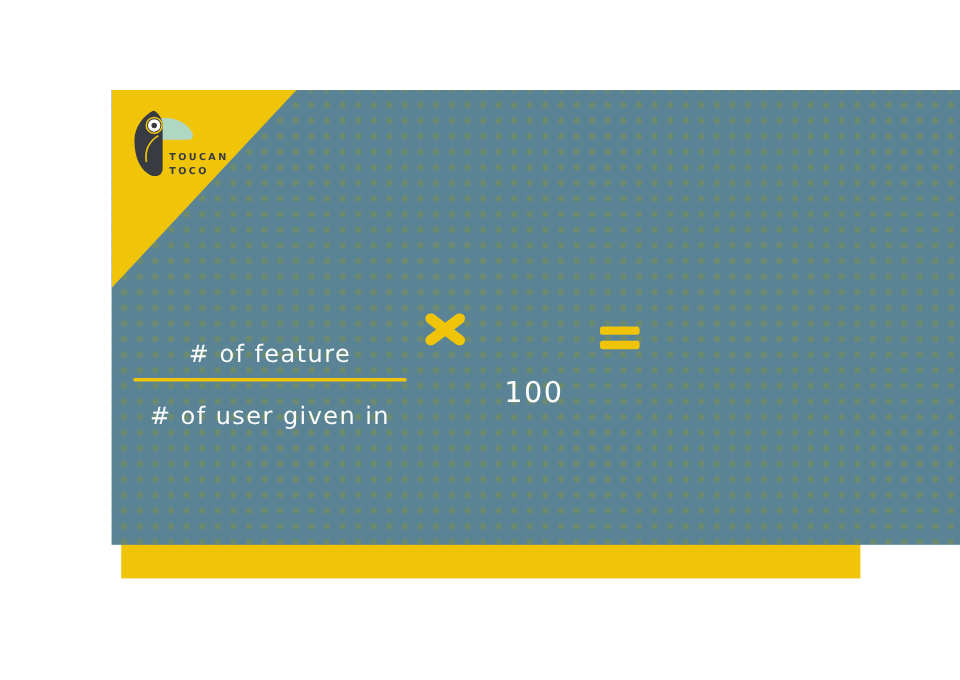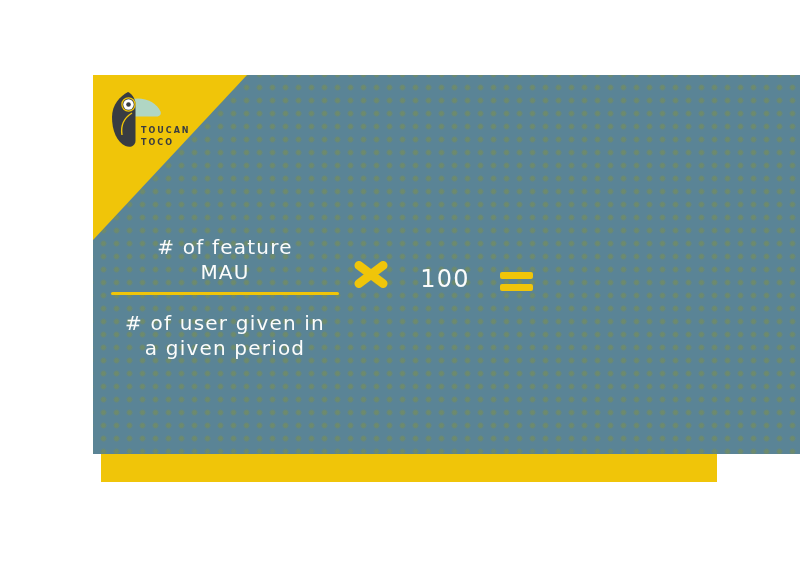--- a/index.html
+++ b/index.html
@@ -62,20 +62,21 @@
     font-size: 8px;
     font-weight: bold;
     letter-spacing: 2px;
     line-height: 11.5px;
     white-space: nowrap;
   }
   
   .white-text {
     color: #FBFCFC;
     letter-spacing: 1.2px;
+    margin-top: 48px;
   }
   .fraction {
     position: absolute;
     left: 18px;
     top: 160px;
     width: 228px;
     text-align: center;
     font-size: 20px;
     line-height: 25px;
   }
@@ -153,24 +154,22 @@
       <circle cx="18.5" cy="12.5" r="5.2" fill="#FFFFFF"></circle>
       <circle cx="18.5" cy="12.5" r="2.3" fill="#383C42"></circle>
     </svg>
     <div class="logo-text">
       <div>TOUCAN</div>
       <div>TOCO</div>
     </div>
 
     <div class="fraction white-text">
       <div># of feature</div>
-      <div>MAU</div>
       <div class="fraction-line"></div>
       <div># of user given in</div>
-      <div>a given period</div>
     </div>
 
     <svg class="multiply-icon" viewBox="0 0 34 27" aria-hidden="true">
       <line x1="5" y1="4.5" x2="29" y2="22.5" stroke="#F0C509" stroke-width="9" stroke-linecap="round"></line>
       <line x1="29" y1="4.5" x2="5" y2="22.5" stroke="#F0C509" stroke-width="9" stroke-linecap="round"></line>
     </svg>
 
     <div class="multiplier white-text">100</div>
 
     <div class="equals-icon">

